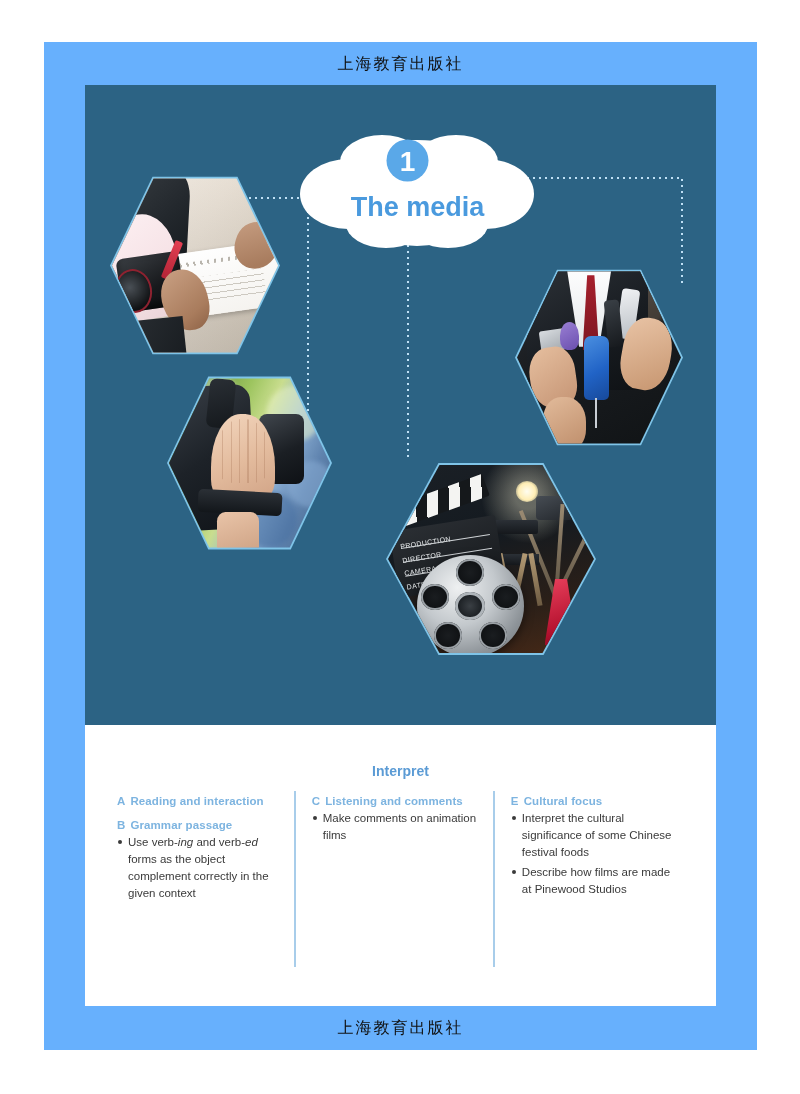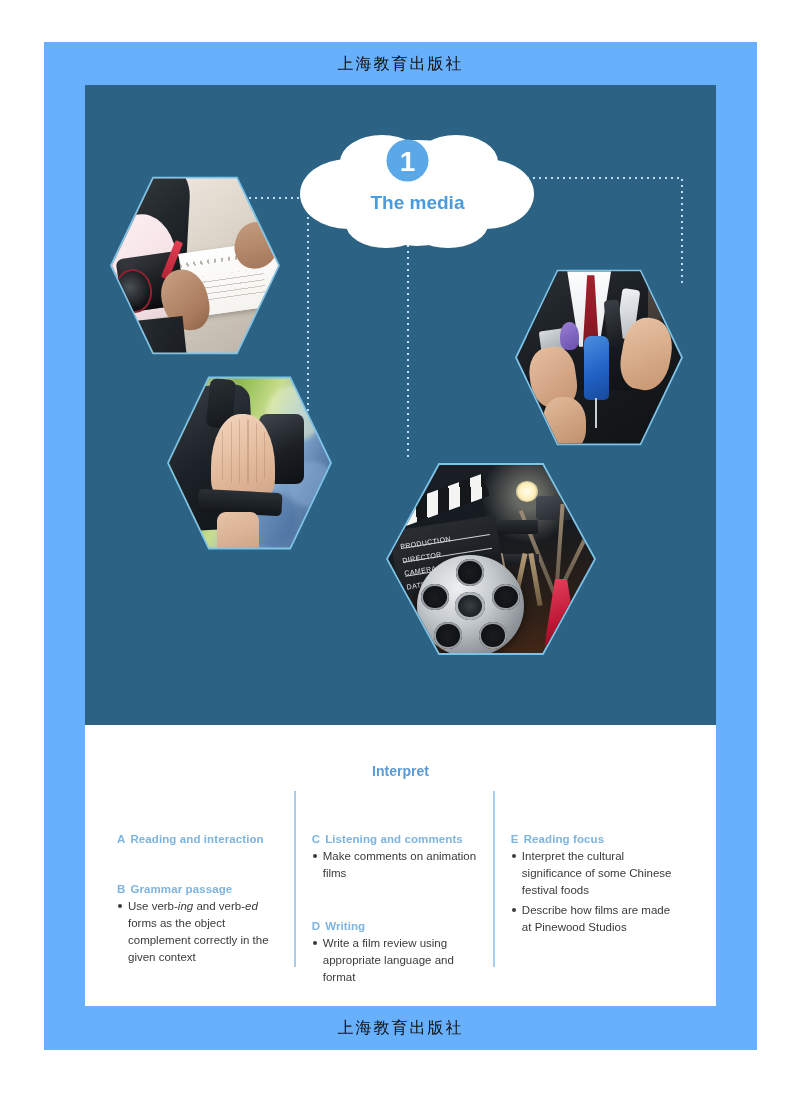--- a/index.html
+++ b/index.html
@@ -108,21 +108,21 @@
     font-size: 28px;
     font-weight: bold;
     font-family: "Liberation Sans", sans-serif;
   }
   #unit-title {
     position: absolute;
     left: 0; top: 60px;
     width: 255px;
     text-align: center;
     color: #4a9ade;
-    font-size: 19px;
+    font-size: 27px;
     font-weight: bold;
     font-family: "Liberation Sans", sans-serif;
   }
 
   
   .hex {
     position: absolute;
     clip-path: polygon(25% 2%, 75% 2%, 100% 50%, 75% 98%, 25% 98%, 0% 50%);
     overflow: hidden;
   }
@@ -485,21 +485,21 @@
   .obj-col.c2 { width: 190px; padding-left: 18px; }
   .obj-col.c3 { width: 190px; padding-left: 18px; }
   .obj-col.c2::before,
   .obj-col.c3::before {
     content: "";
     position: absolute;
     left: 0; top: -4px;
     width: 2px; height: 176px;
     background: #a8cdea;
   }
-  .obj-group { margin-bottom: 12px; margin-top: 38px; }
+  .obj-group { margin-bottom: 12px; }
   .obj-head {
     color: #7db4e0;
     font-size: 11.5px;
     font-weight: bold;
     font-family: "Liberation Sans", sans-serif;
     margin-bottom: 3px;
     letter-spacing: .1px;
   }
   .obj-head .letter { margin-right: 5px; }
   .obj-item {
@@ -669,28 +669,24 @@
           <div class="obj-group">
             <div class="obj-head"><span class="letter">B</span><span>Grammar passage</span></div>
             <div class="obj-item"><span>Use verb-</span><i>ing</i><span> and verb-</span><i>ed</i><span> forms as the object complement correctly in the given context</span></div>
           </div>
         </div>
         <div class="obj-col c2">
           <div class="obj-group">
             <div class="obj-head"><span class="letter">C</span><span>Listening and comments</span></div>
             <div class="obj-item"><span>Make comments on animation films</span></div>
           </div>
-          <div class="obj-group">
-            <div class="obj-head"><span class="letter">D</span><span>Writing</span></div>
-            <div class="obj-item"><span>Write a film review using appropriate language and format</span></div>
-          </div>
         </div>
         <div class="obj-col c3">
           <div class="obj-group">
-            <div class="obj-head"><span class="letter">E</span><span>Reading focus</span></div>
+            <div class="obj-head"><span class="letter">E</span><span>Cultural focus</span></div>
             <div class="obj-item"><span>Interpret the cultural significance of some Chinese festival foods</span></div>
             <div class="obj-item"><span>Describe how films are made at Pinewood Studios</span></div>
           </div>
         </div>
       </div>
   </div>
 
   <div id="publisher-bottom-inner">上海教育出版社</div>
 
 </div>

